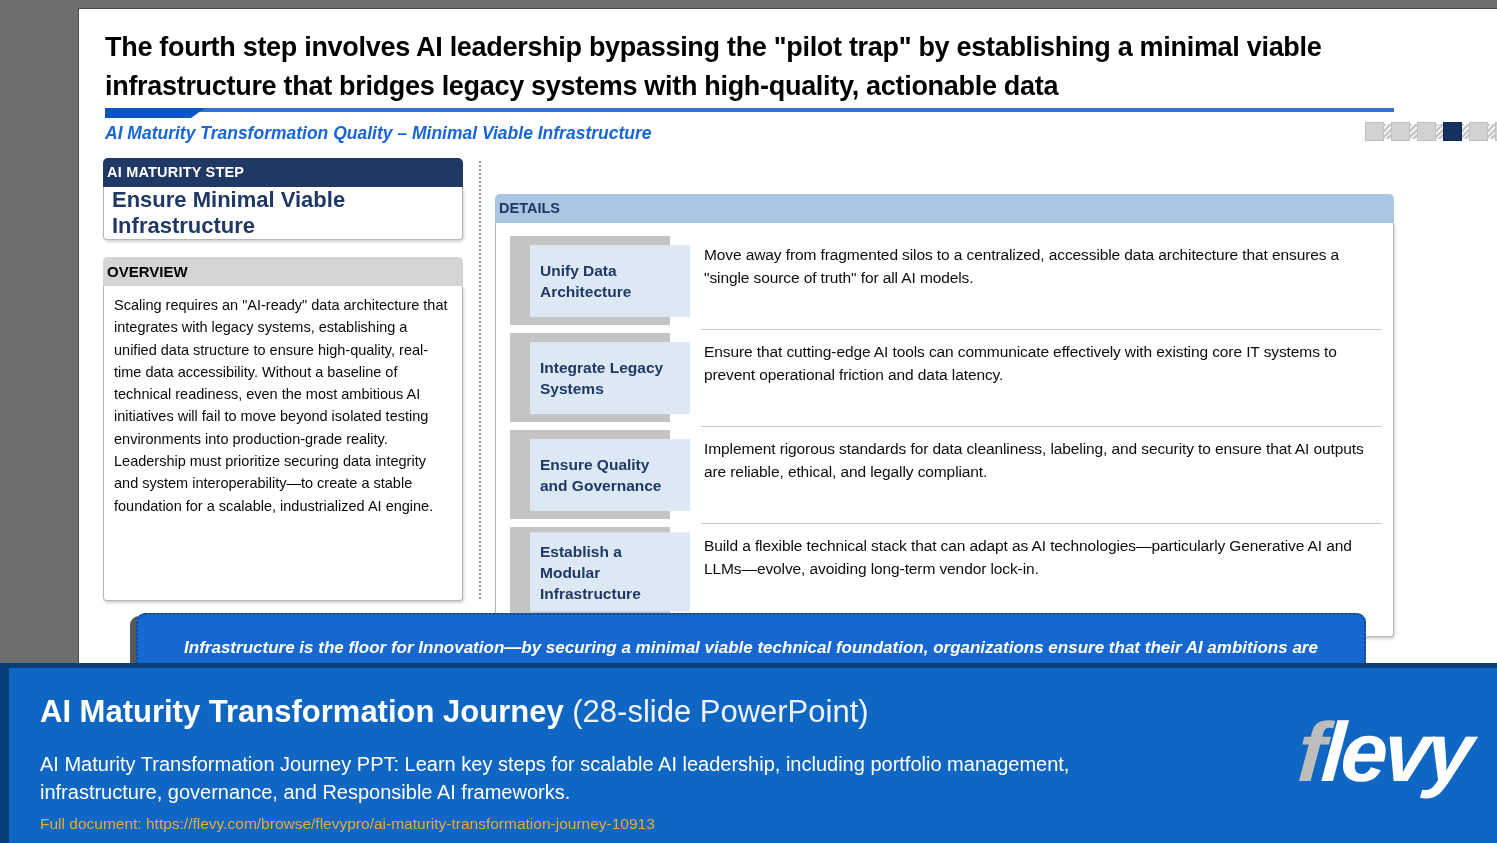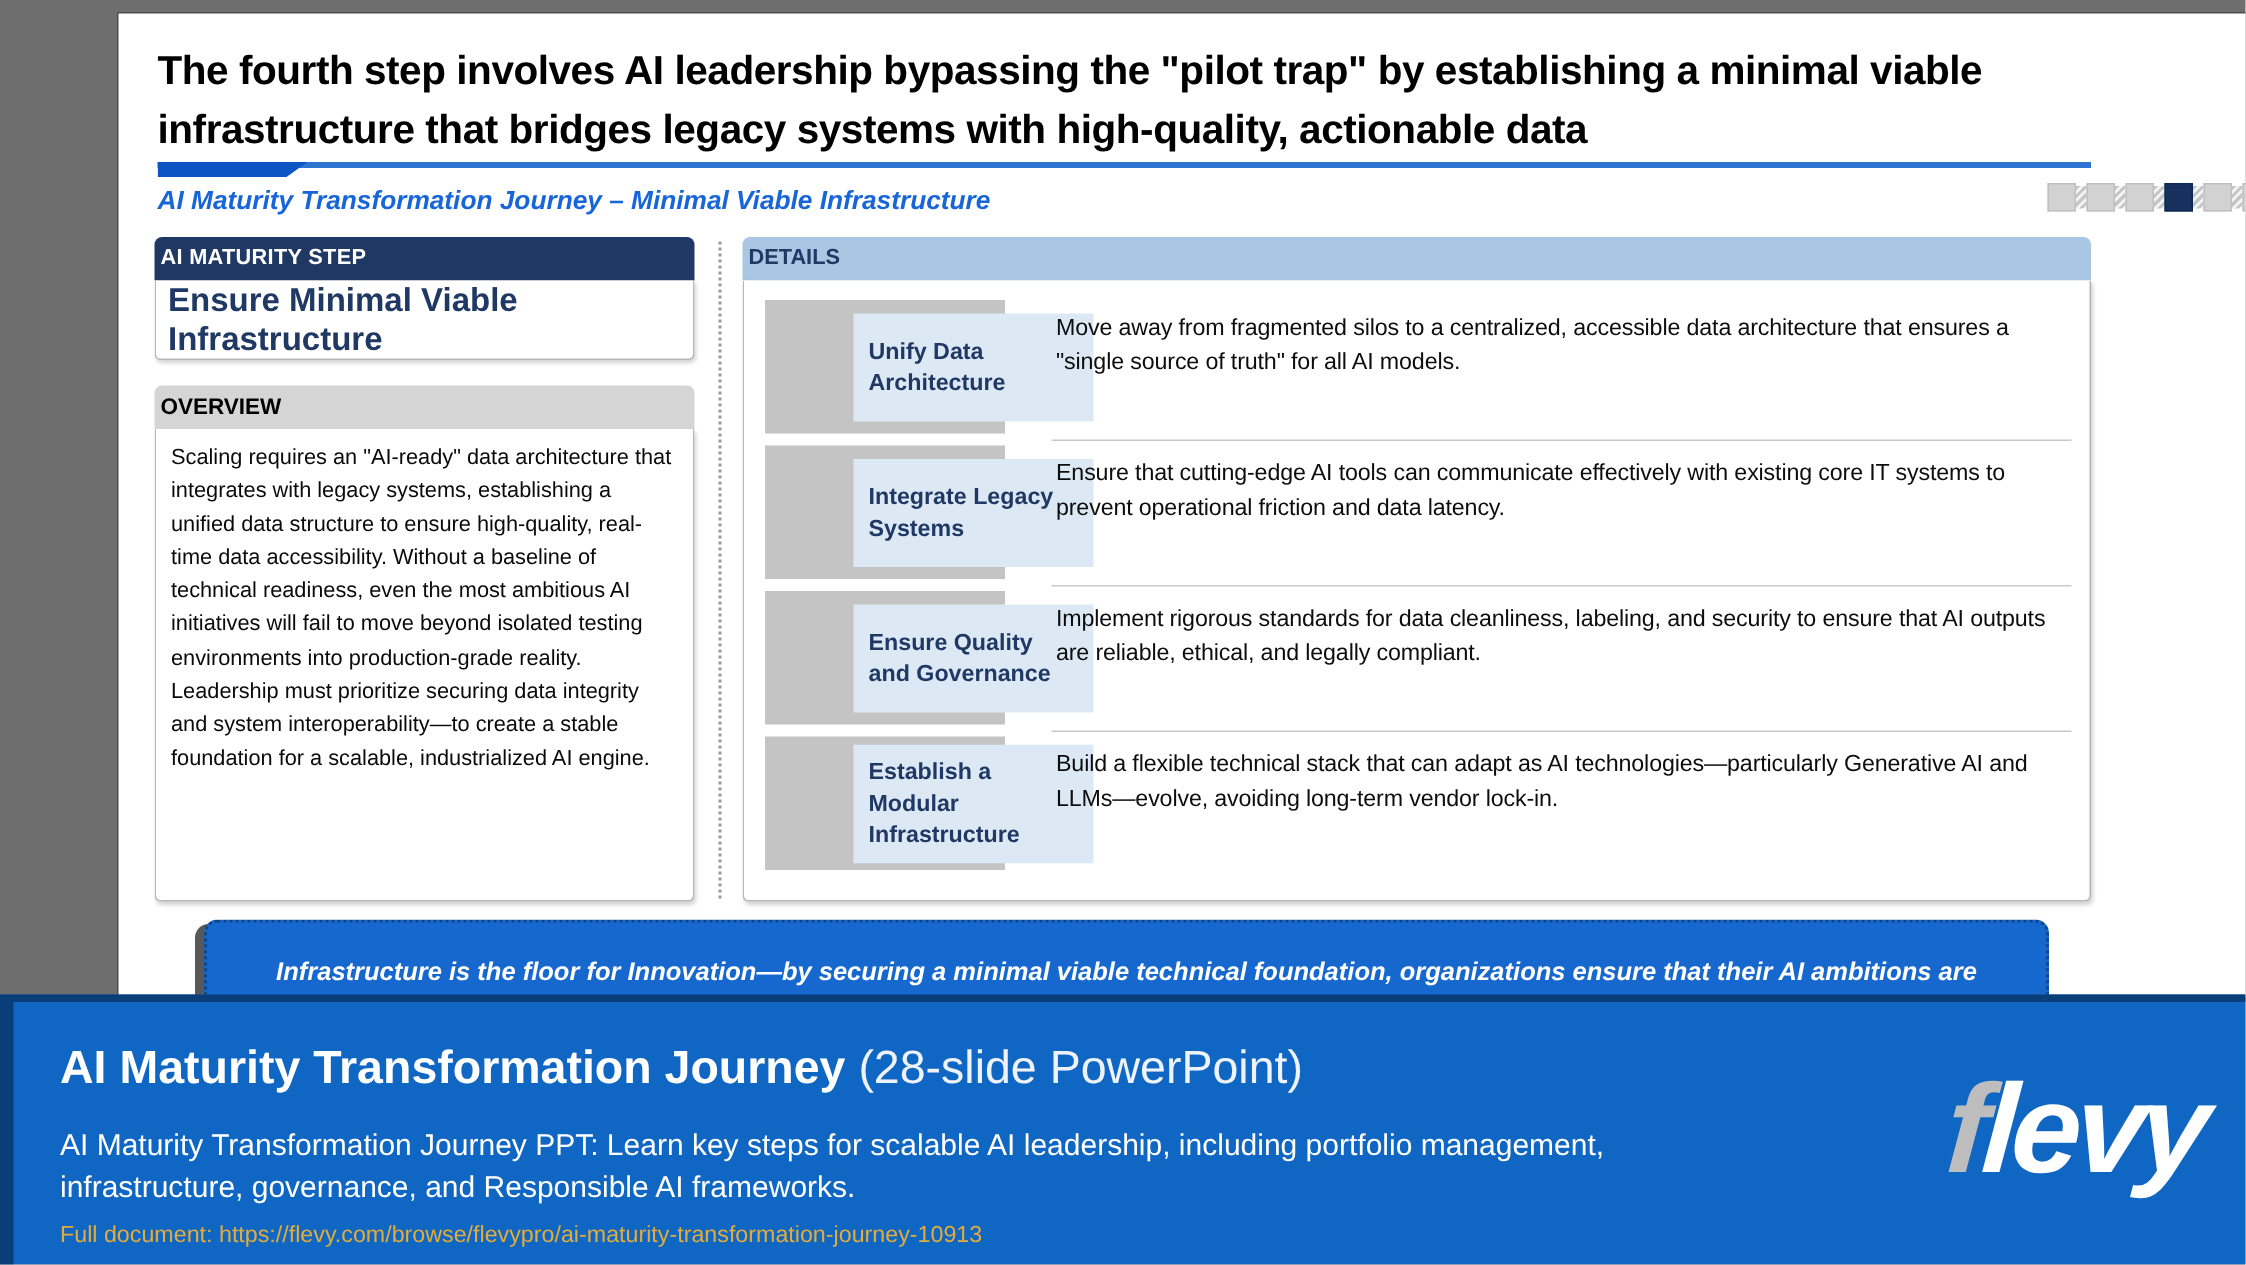--- a/index.html
+++ b/index.html
@@ -26,21 +26,21 @@
   .progress .sq.active { background:#17305e; border-color:#0a2a55; }
   .progress .conn { width:7px; height:15px;
         background:repeating-linear-gradient(135deg,#c6c6c6 0 2px,#f3f3f3 2px 4px); }
 
   
   .col-left { position:absolute; left:24px; top:149px; width:360px; }
   .box-header { height:29px; line-height:29px; padding-left:4px; font-weight:bold;
                 border-radius:5px 5px 0 0; }
   .hdr-navy { background:#1f3864; color:#fff; font-size:14.5px; letter-spacing:0.2px; }
   .hdr-gray { background:#d5d5d5; color:#000; font-size:15px; }
-  .hdr-blue { background:#a9c6e2; color:#1f3864; font-size:14.5px; }
+  .hdr-blue { background:#a9c6e2; color:#1f3864; font-size:14.5px;margin-top:36px; }
   .step-value { height:53px; background:#fff; border:1px solid #b7b7b7; border-top:none;
                 border-radius:0 0 4px 4px; box-shadow:1px 2px 3px rgba(0,0,0,.18);
                 display:flex; align-items:center; padding-left:8px;
                 color:#1f3864; font-weight:bold; font-size:22px; }
   .overview-wrap { margin-top:17px; }
   .overview-body { background:#fff; border:1px solid #b7b7b7; border-top:none;
                    border-radius:0 0 4px 4px; box-shadow:1px 2px 3px rgba(0,0,0,.18);
                    padding:8px 12px 10px 10px; height:315px;
                    font-size:14.5px; color:#0a0a0a; line-height:22.3px; }
 
@@ -51,21 +51,21 @@
   
   .details { position:absolute; left:416px; top:149px; width:899px; }
   .details-body { background:#fff; border:1px solid #b7b7b7; border-top:none;
                   border-radius:0 0 4px 4px; box-shadow:1px 2px 3px rgba(0,0,0,.18);
                   height:414px; padding-top:9px; }
   .d-row { position:relative; height:97px; }
   .d-row .graybar { position:absolute; left:14px; top:4px; bottom:4px; width:160px; background:#c4c4c4; }
   .d-row .label { position:absolute; left:34px; top:50%; transform:translateY(-50%);
                   width:160px; min-height:72px; background:#dce9f5;
                   display:flex; align-items:center; padding:8px 10px;
-                  color:#1f3864; font-weight:bold; font-size:15.5px; line-height:21px;margin-left:39px; }
+                  color:#1f3864; font-weight:bold; font-size:15.5px; line-height:21px; }
   .d-row .desc { position:absolute; left:208px; right:18px; top:11px;
                  font-size:15.5px; color:#0d0d0d; line-height:23px; letter-spacing:-0.1px; }
   .d-row + .d-row::before { content:""; position:absolute; left:205px; right:12px; top:0;
                  border-top:1px solid #c9c9c9; }
 
   
   .banner { position:absolute; left:57px; top:604px; width:1230px; min-height:68px;
             background:#1668ce; border-radius:9px; border:2px dotted rgba(15,40,75,.55);
             box-shadow:-6px 3px 0 rgba(70,70,70,.9);
             display:flex; align-items:flex-start; justify-content:center;
@@ -93,21 +93,21 @@
 <body>
 
 <div class="slide">
   <div class="slide-title">The fourth step involves AI leadership bypassing the "pilot trap" by establishing a minimal viable infrastructure that bridges legacy systems with high-quality, actionable data</div>
 
   <div class="title-divider">
     <div class="thin"></div>
     <div class="thick"></div>
   </div>
 
-  <div class="subtitle">AI Maturity Transformation Journey – Minimal Viable Infrastructure</div>
+  <div class="subtitle">AI Maturity Transformation Quality – Minimal Viable Infrastructure</div>
 
   <div class="progress" id="progress">
       <div class="sq"></div>
       <div class="conn"></div>
       <div class="sq"></div>
       <div class="conn"></div>
       <div class="sq"></div>
       <div class="conn"></div>
       <div class="sq active"></div>
       <div class="conn"></div>

